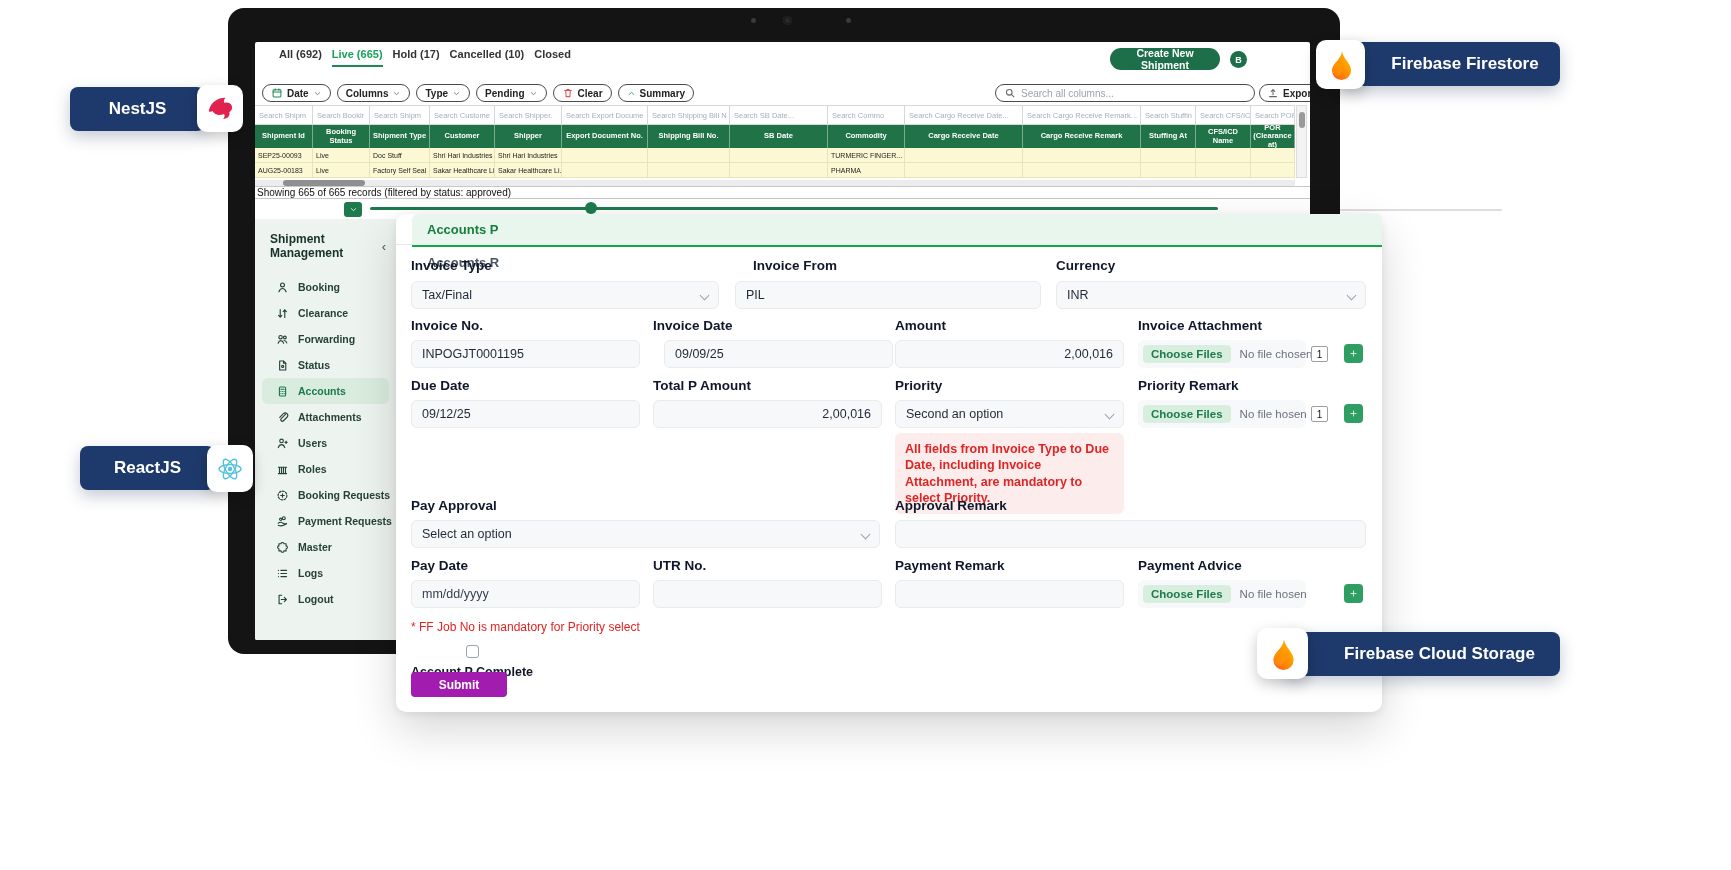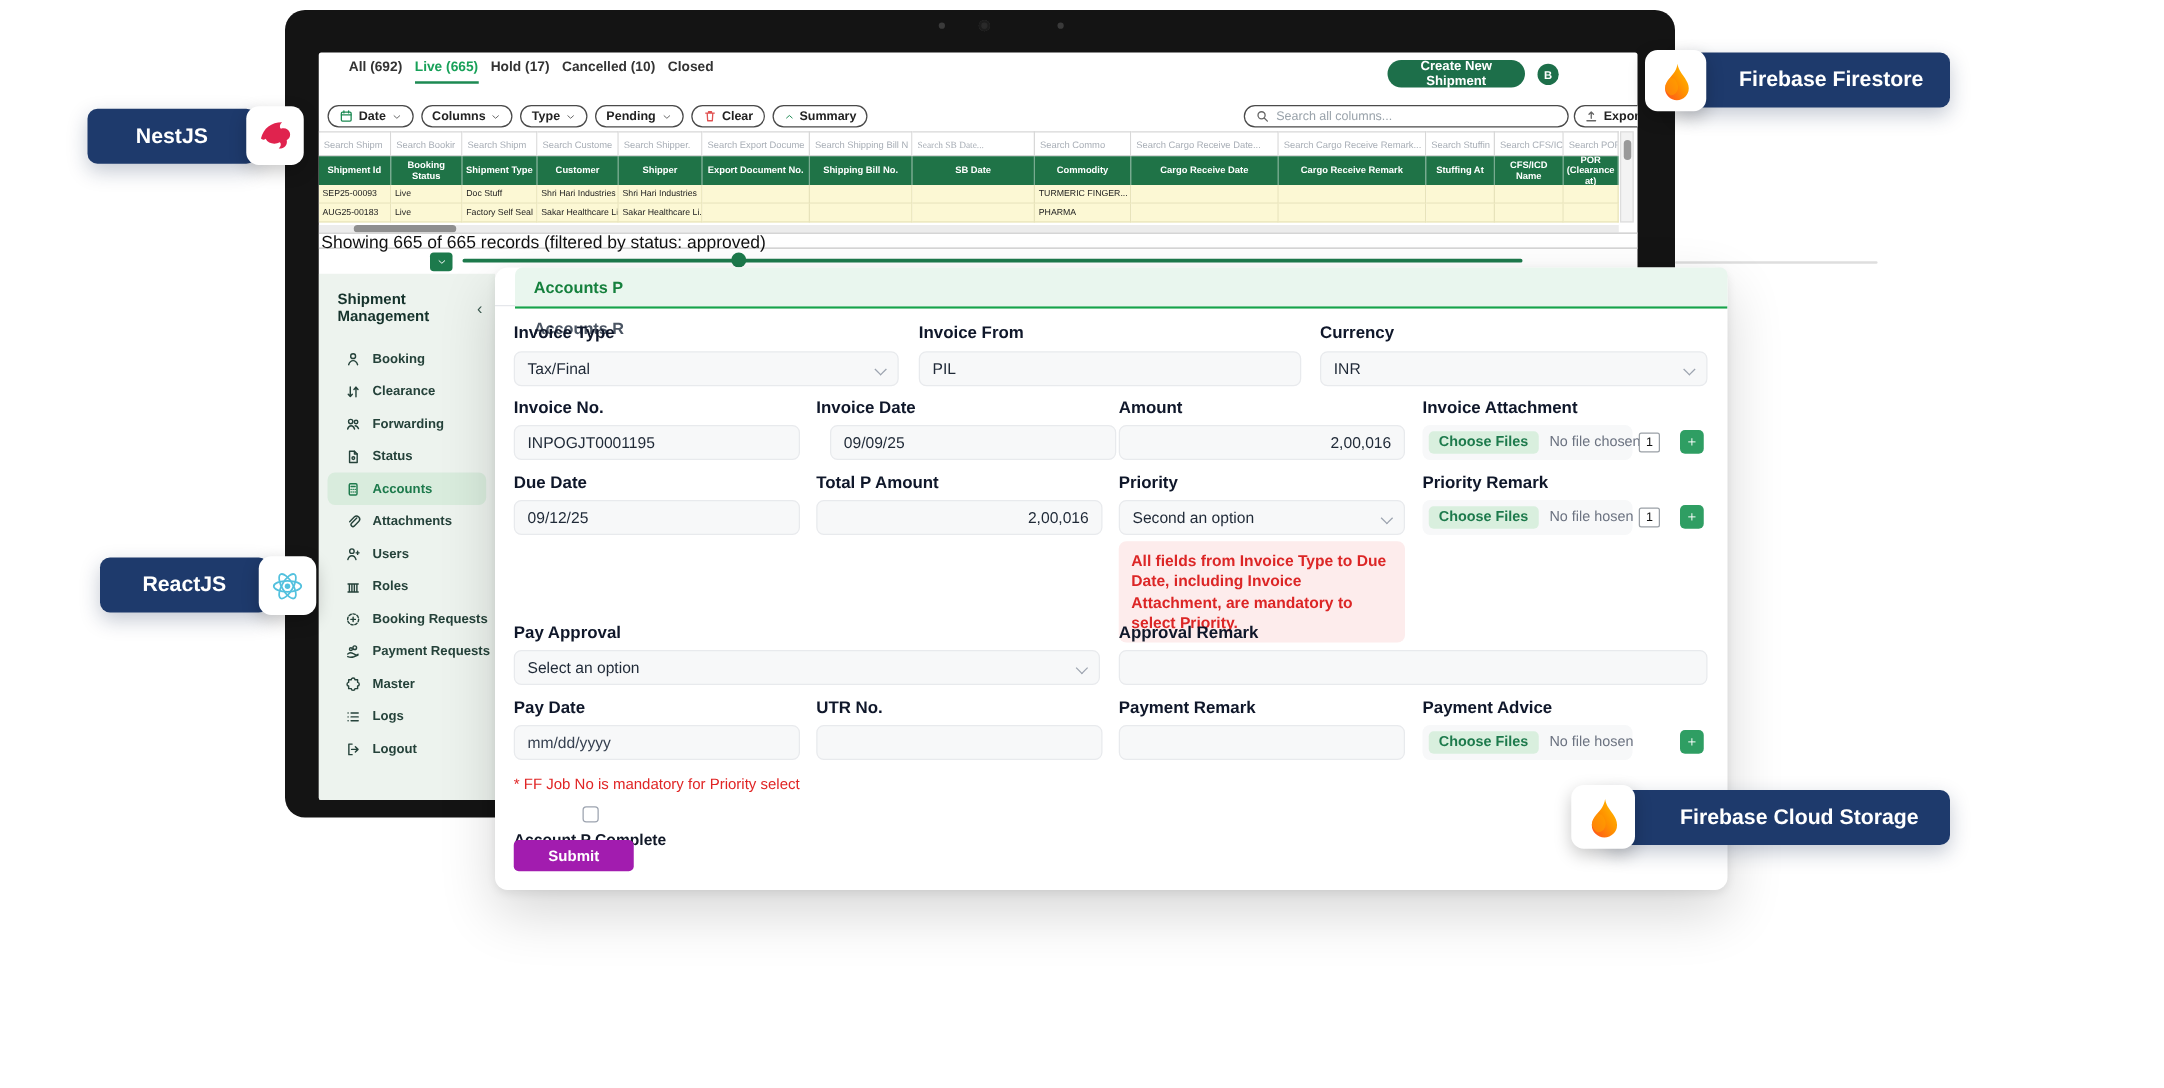--- a/index.html
+++ b/index.html
@@ -36,21 +36,21 @@
     display:flex;align-items:center;padding:0 4px;overflow:hidden;white-space:nowrap;}
   .t-head{height:23px;background:#1f7347;color:#fff;font-size:7.5px;font-weight:bold;text-align:center;line-height:1.15;
     display:flex;align-items:center;justify-content:center;border-right:1px solid rgba(255,255,255,.4);padding:0 2px;overflow:hidden;}
   .t-cell{height:15px;background:#fcf8d4;border-right:1px solid #e7e3bb;border-bottom:1px solid #e7e3bb;font-size:7px;color:#222;
     display:flex;align-items:center;padding:0 3px;overflow:hidden;white-space:nowrap;}
   .vscroll{position:absolute;left:1041px;top:63px;width:11px;height:73px;background:#f3f3f3;border:1px solid #ddd;}
   .vthumb{position:absolute;left:1.5px;top:6px;width:6px;height:16px;background:#9a9a9a;border-radius:3px;}
   .hscroll{position:absolute;left:0;top:138px;width:1040px;height:6px;background:#ececec;}
   .hthumb{position:absolute;left:28px;top:0;width:82px;height:6px;background:#8f8f8f;border-radius:3px;}
   .status-bar{position:absolute;left:0;top:144px;width:1055px;height:13px;border-top:1px solid #c8c8c8;border-bottom:1px solid #c8c8c8;
-    font-size:14px;color:#111;display:flex;align-items:center;padding-left:2px;background:#fff;}
+    font-size:10px;color:#111;display:flex;align-items:center;padding-left:2px;background:#fff;}
   .collapse-btn{position:absolute;left:89px;top:160px;width:18px;height:15px;background:#1d7a4c;border-radius:3px;border:none;
     display:flex;align-items:center;justify-content:center;color:#fff;}
   .slider-line{position:absolute;left:115px;top:165px;width:848px;height:3px;background:#1d7a4c;border-radius:2px;}
   .slider-dot{position:absolute;left:330px;top:160px;width:12px;height:12px;background:#1d7a4c;border-radius:50%;}
 
   
   .sidebar{position:absolute;left:0;top:177px;width:141px;height:421px;background:#edf3ee;}
   .sb-title-row{display:flex;align-items:center;padding:13px 10px 0 15px;}
   .sb-title{font-size:12px;font-weight:bold;color:#15322b;flex:1;}
   .sb-collapse{font-size:13px;color:#3c5a50;}
@@ -201,21 +201,21 @@
 
       <div class="grid">
         <div class="t-srow" id="search-row">
             <div class="t-search" style="width: 58px;">Search Shipm</div>
             <div class="t-search" style="width: 57px;">Search Bookir</div>
             <div class="t-search" style="width: 60px;">Search Shipm</div>
             <div class="t-search" style="width: 65px;">Search Custome</div>
             <div class="t-search" style="width: 67px;">Search Shipper.</div>
             <div class="t-search" style="width: 86px;">Search Export Docume</div>
             <div class="t-search" style="width: 82px;">Search Shipping Bill N</div>
-            <div class="t-search" style="width: 98px; font-family: Liberation Serif, serif;">Search SB Date...</div>
+            <div class="t-search" style="width: 98px;">Search SB Date...</div>
             <div class="t-search" style="width: 77px;">Search Commo</div>
             <div class="t-search" style="width: 118px;">Search Cargo Receive Date...</div>
             <div class="t-search" style="width: 118px;">Search Cargo Receive Remark...</div>
             <div class="t-search" style="width: 55px;">Search Stuffin</div>
             <div class="t-search" style="width: 55px;">Search CFS/IC</div>
             <div class="t-search" style="width: 44px;">Search POR ((</div>
           </div>
         <div class="t-hrow" id="header-row">
             <div class="t-head" style="width: 58px;">Shipment Id</div>
             <div class="t-head" style="width: 57px;">Booking Status</div>
@@ -418,21 +418,21 @@
   <div class="desk-line"></div>
 
   <div class="card">
     <div class="ft-bar" id="ft-bar">
         <div class="ft-tab active">Accounts P</div>
         <div class="ft-tab">Accounts R</div>
         <div class="ft-tab">Accounts A</div>
       </div>
 
     <div class="flabel" style="left:15px;top:44px;">Invoice Type</div>
-    <div class="flabel" style="left:339px;top:44px;">Invoice From</div>
+    <div class="flabel" style="left:357px;top:44px;">Invoice From</div>
     <div class="flabel" style="left:660px;top:44px;">Currency</div>
     <div class="inp" style="left:15px;top:67px;width:308px;">
       <span>Tax/Final</span>
         <span class="chev"></span>
     </div>
     <div class="inp" style="left:339px;top:67px;width:306px;">
       <span>PIL</span>
     </div>
     <div class="inp" style="left:660px;top:67px;width:310px;">
       <span>INR</span>

